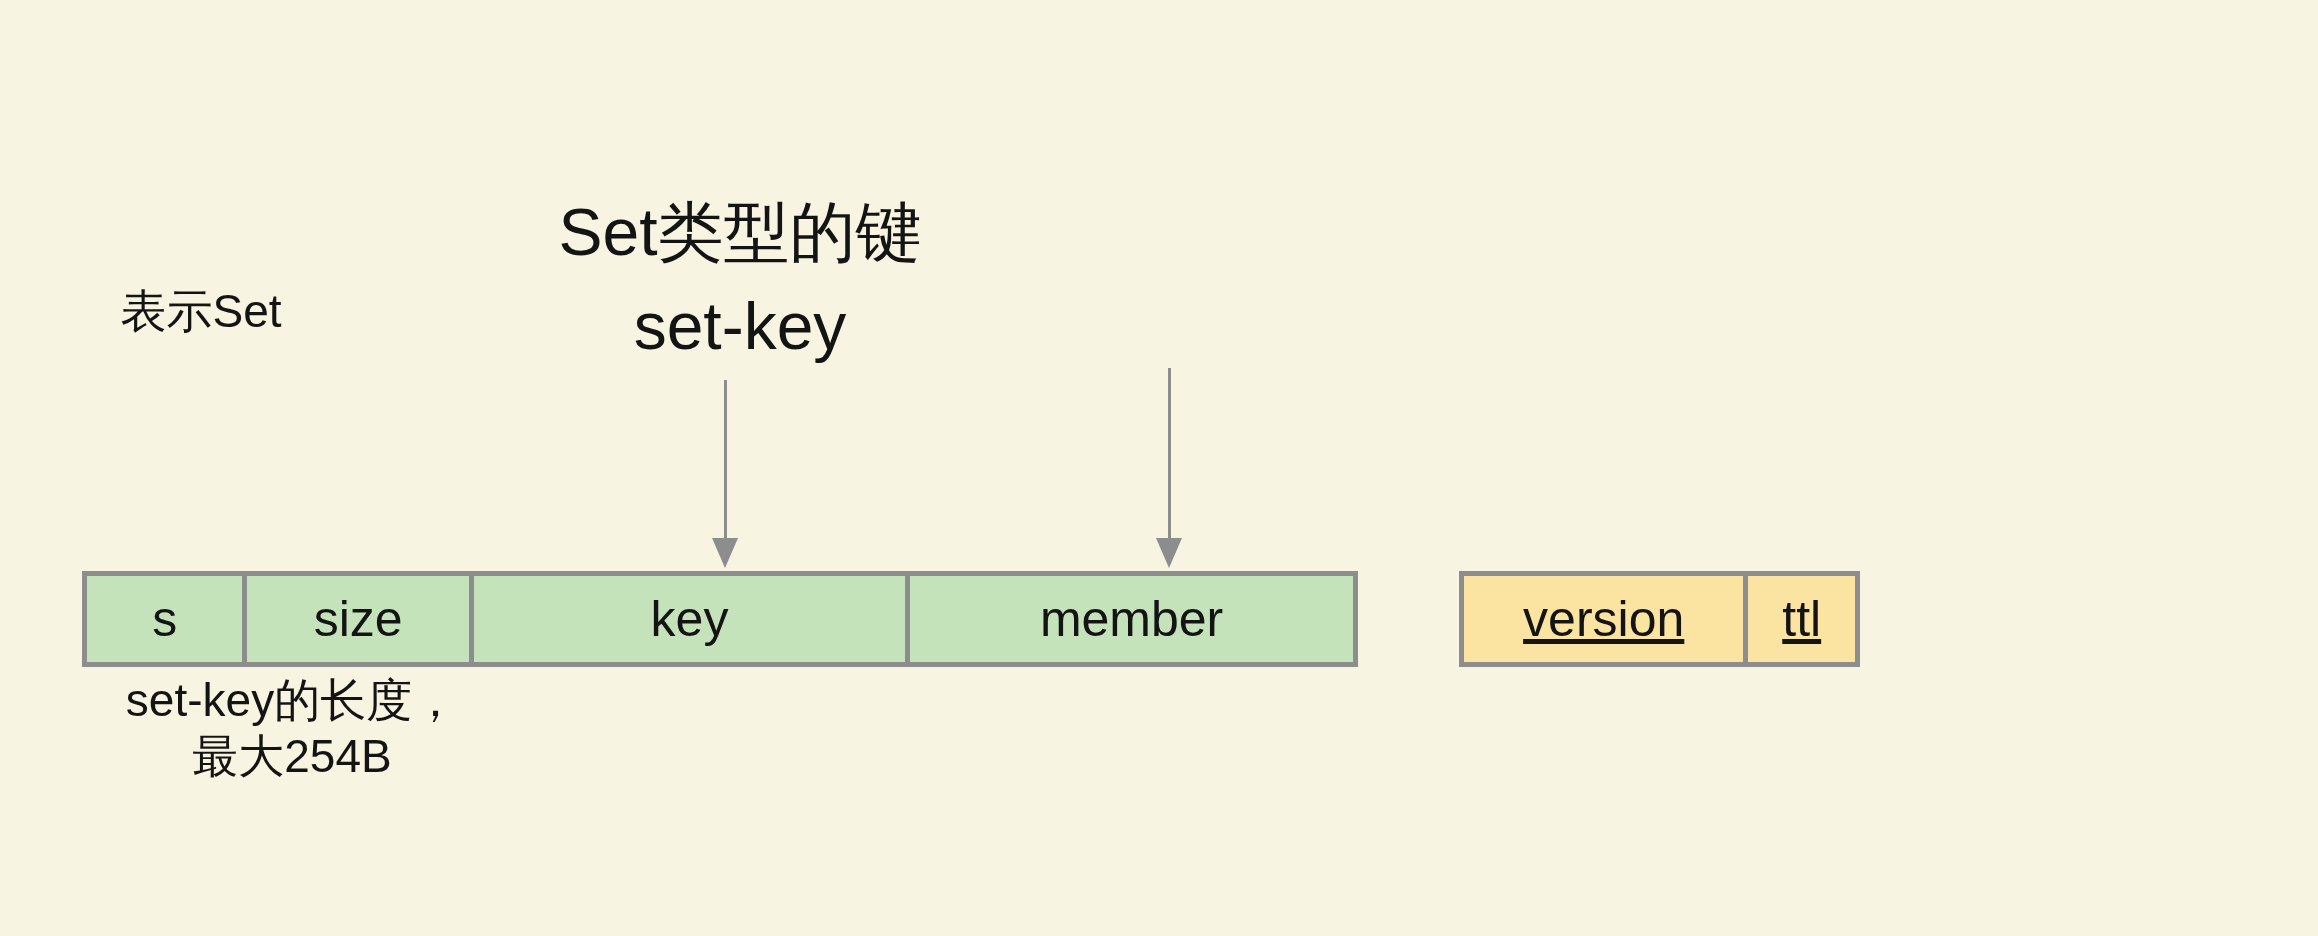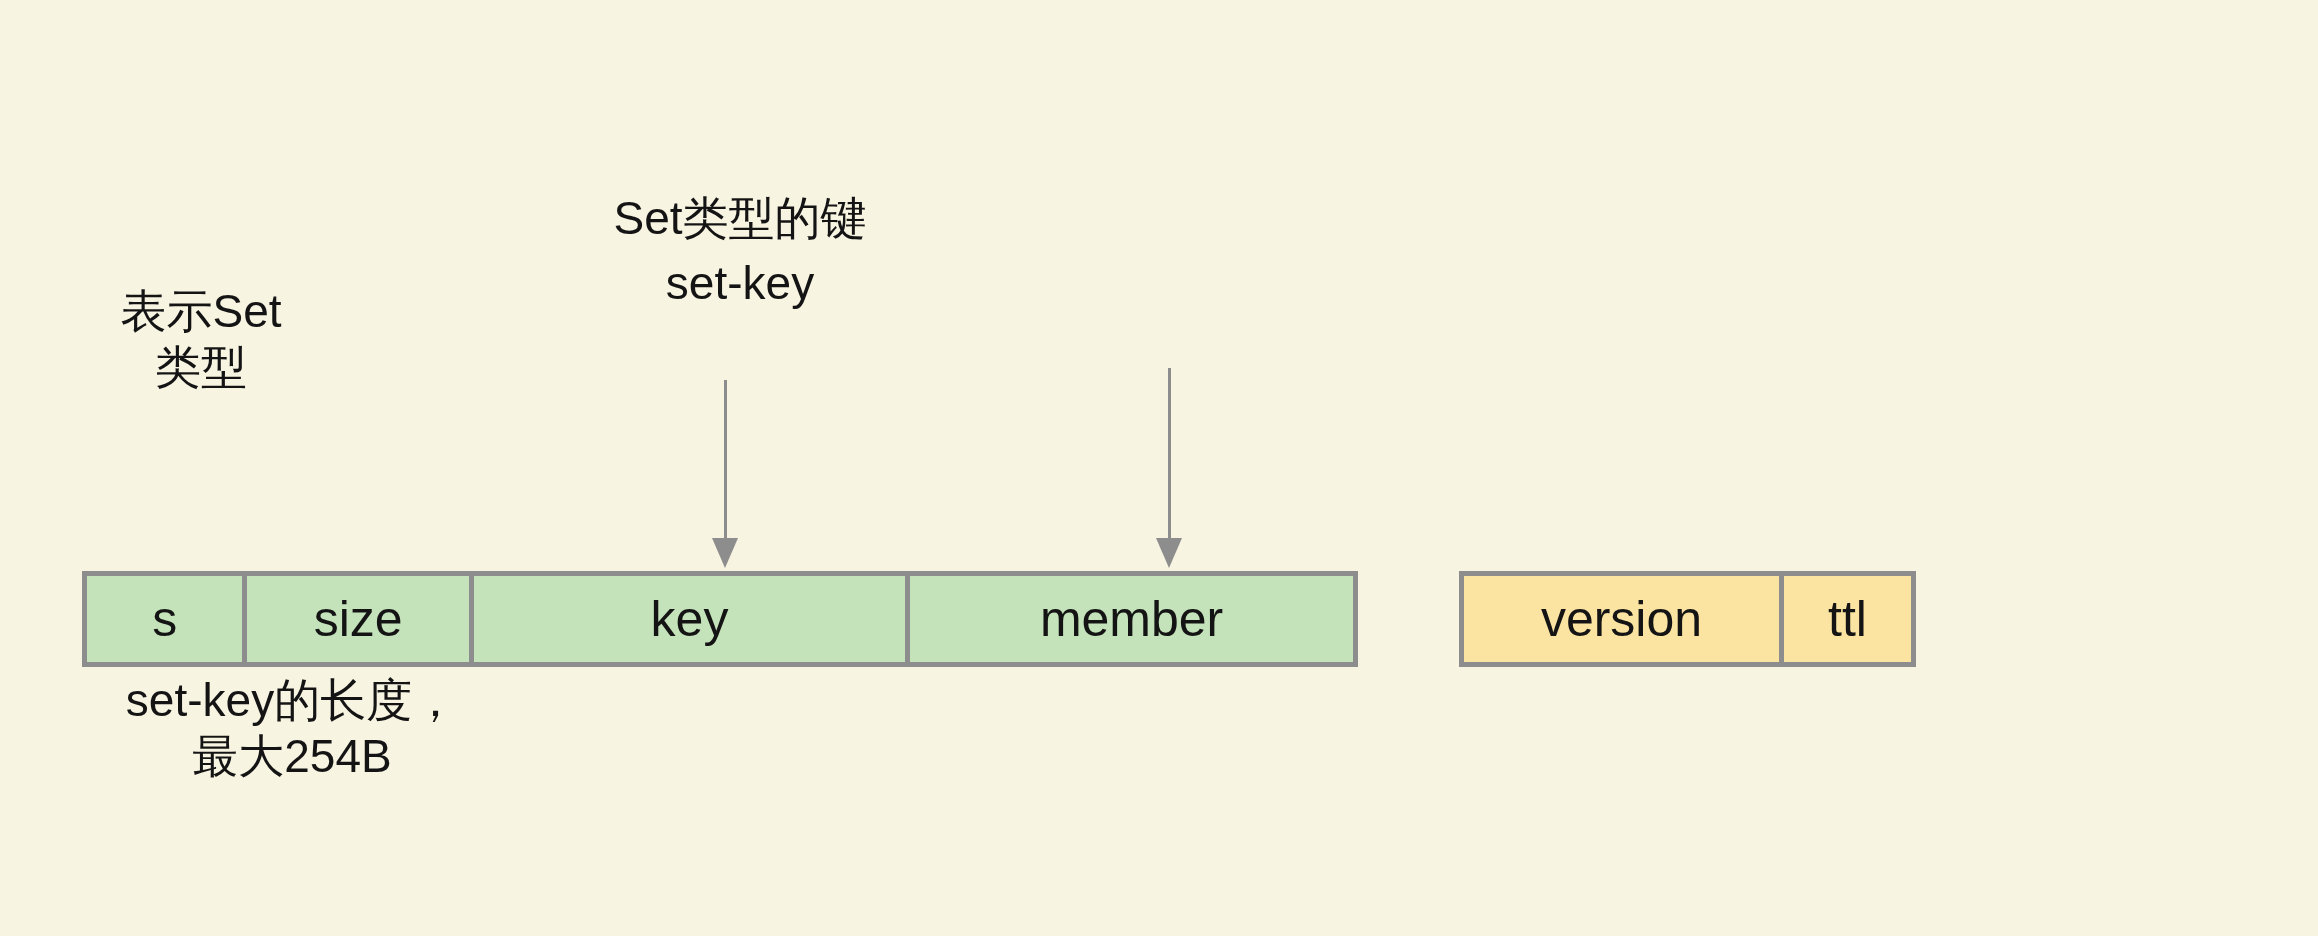--- a/index.html
+++ b/index.html
@@ -11,21 +11,21 @@
   body{
     background:var(--bg);
     font-family:"Liberation Sans","DejaVu Sans",sans-serif;
     color:var(--text);
     position:relative;
     overflow:hidden;
   }
   .heading{
     position:absolute;
     text-align:center;
-    font-size:46px;
+    font-size:66px;
     line-height:1.42;
     transform:translateX(-50%);
     white-space:nowrap;
   }
   #heading-key{left:740px;top:186px;}
   #heading-value{left:1650px;top:186px;}
   .note{
     position:absolute;
     text-align:center;
     font-size:46px;
@@ -36,21 +36,21 @@
   #type-note{left:182px;top:283px;margin-left:19px;}
   #length-note{left:292px;top:672px;}
   .bar{
     position:absolute;
     top:571px;
     height:96px;
     display:flex;
     border:5px solid var(--line-gray);
   }
   #key-bar{left:82px;width:1276px;background:var(--bar-green);}
-  #value-bar{left:1459px;width:457px;background:var(--bar-yellow);}
+  #value-bar{left:1459px;width:401px;background:var(--bar-yellow);text-decoration:underline;}
   .cell{
     display:flex;
     align-items:center;
     justify-content:center;
     font-size:50px;
     border-right:5px solid var(--line-gray);
     overflow:hidden;
   }
   .cell:last-child{border-right:none;}
   .arrow-line{
@@ -76,21 +76,20 @@
 <div class="heading" id="heading-key">
   <div>Set类型的键</div>
   <div>set-key</div>
 </div>
 
 <div class="heading" id="heading-value">
 </div>
 
 <div class="note" id="type-note">
   <div>表示Set</div>
-  <div>类型</div>
 </div>
 
 <div class="note" id="length-note">
   <div>set-key的长度，</div>
   <div>最大254B</div>
 </div>
 
 <div class="arrow-line" id="key-arrow-line"></div>
 <div class="arrow-head" id="key-arrow-head"></div>
 <div class="arrow-line" id="member-arrow-line"></div>

